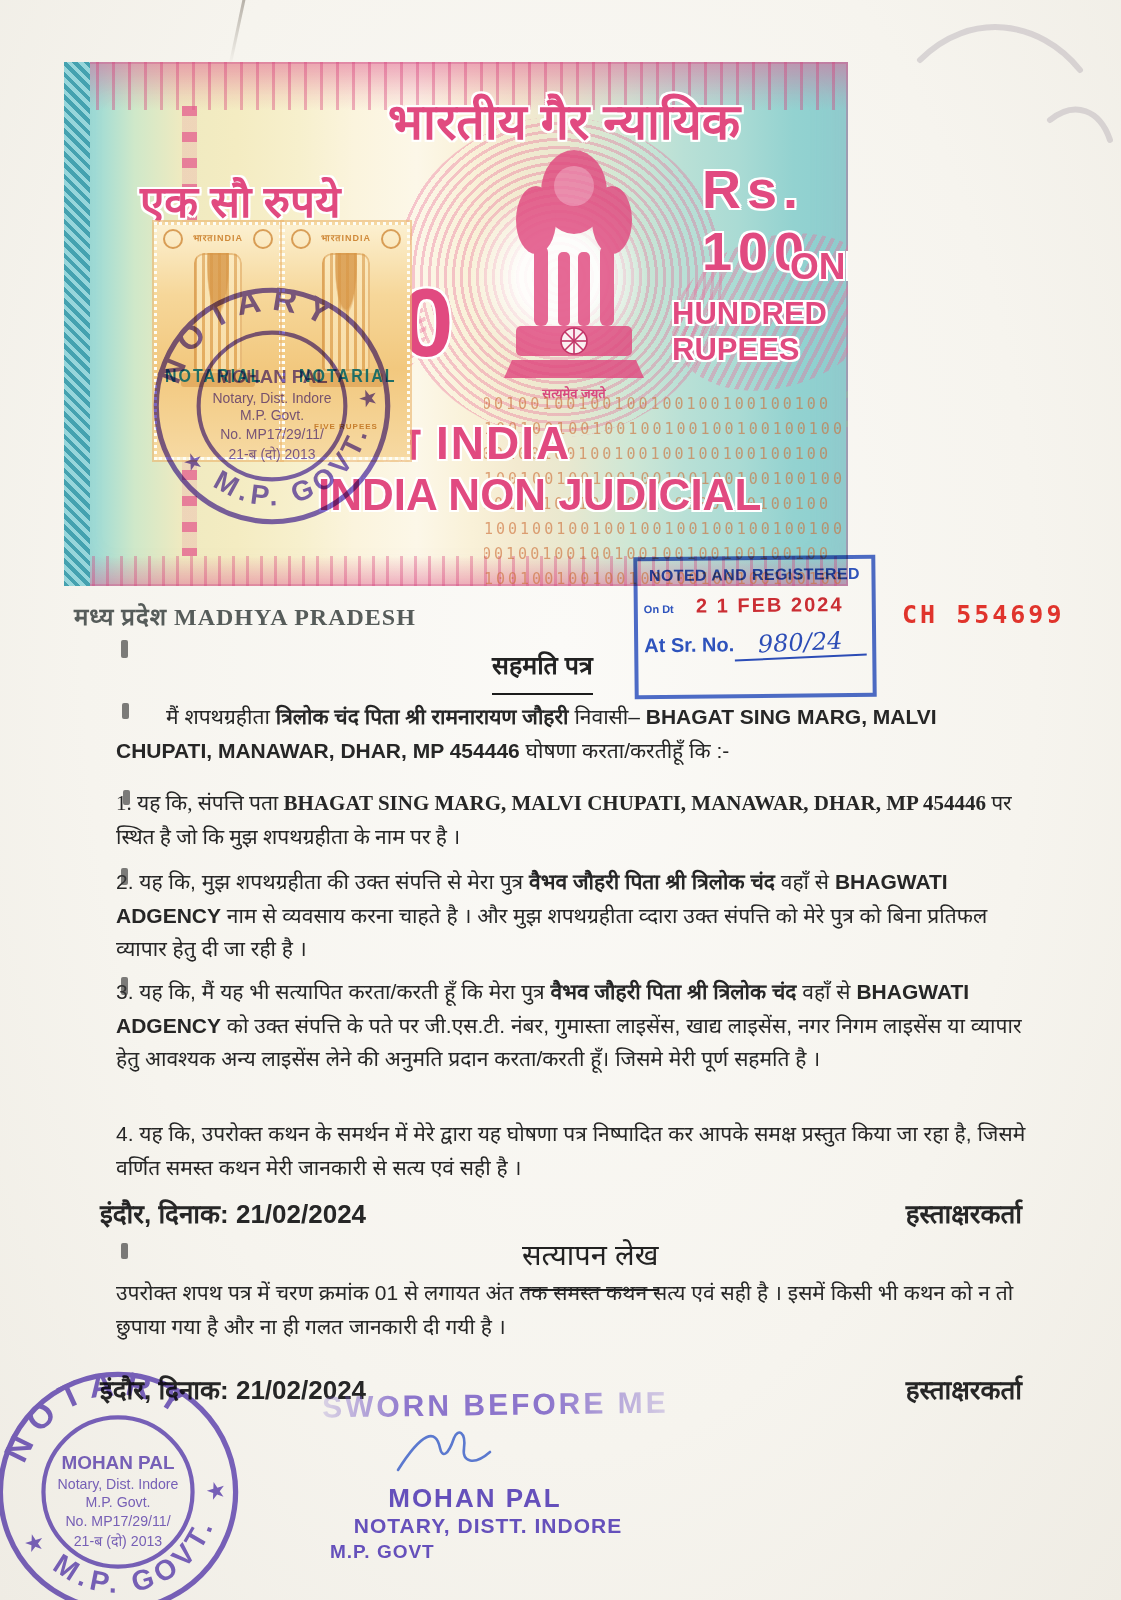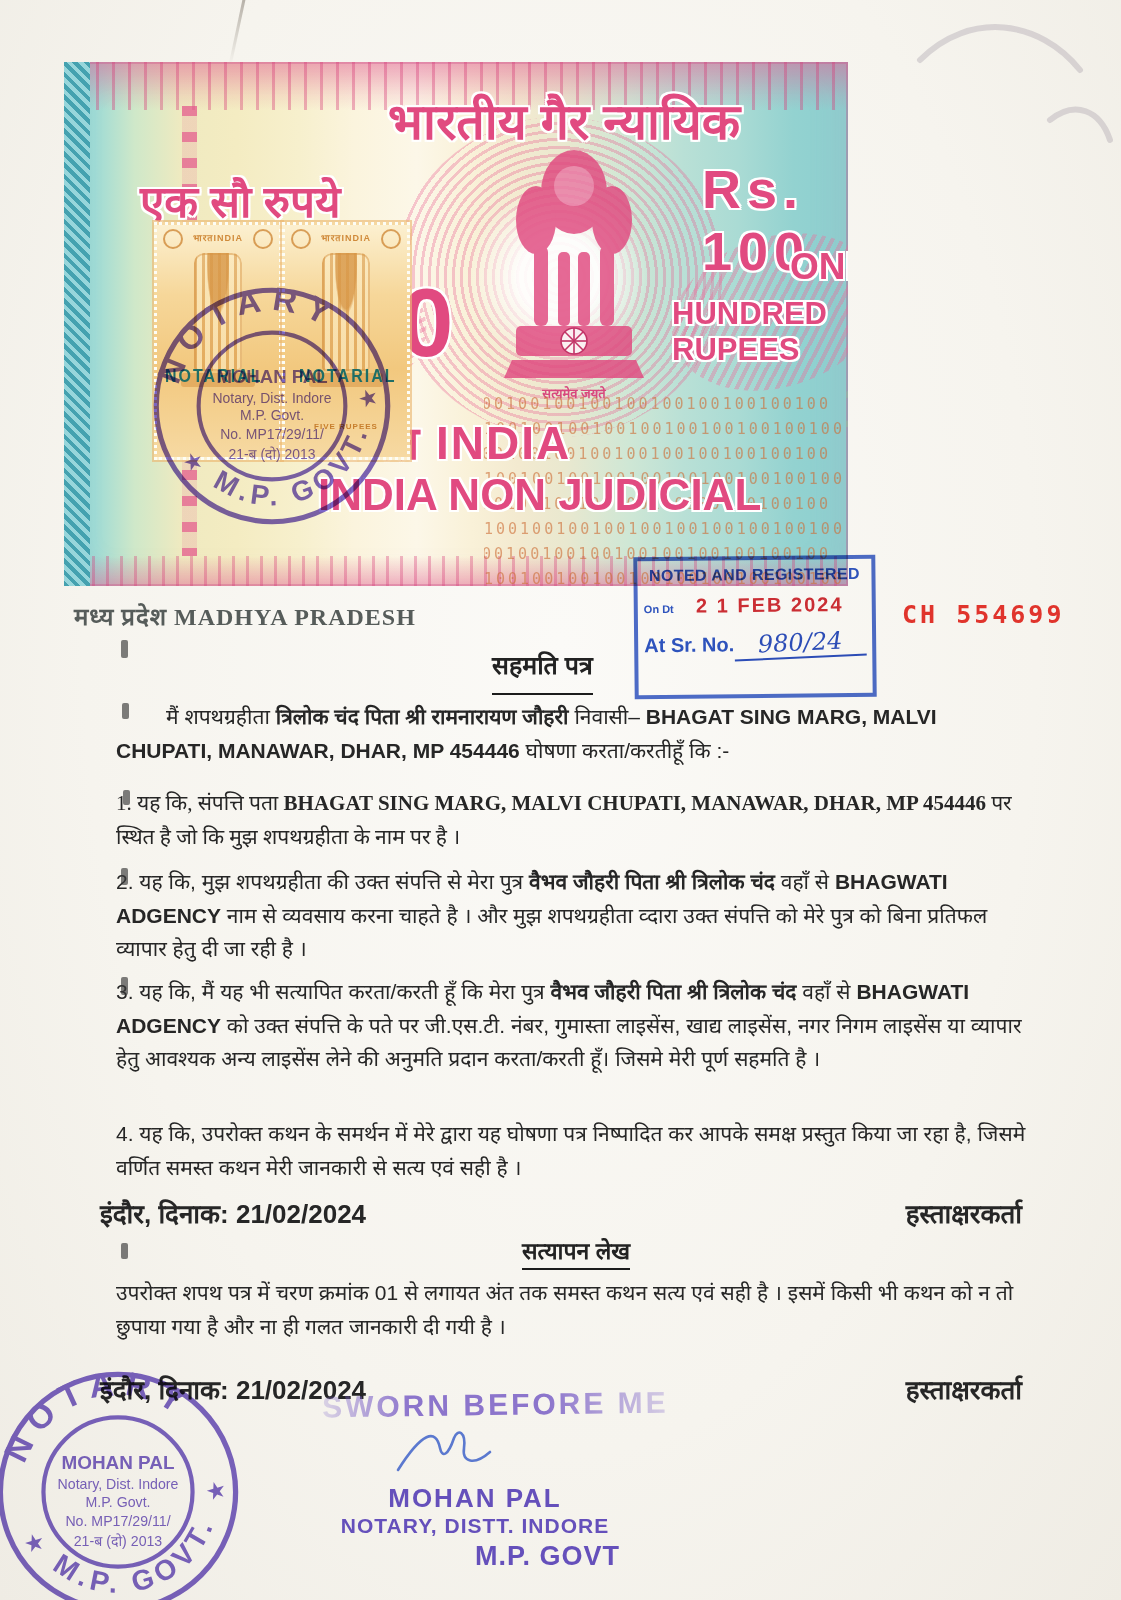--- a/index.html
+++ b/index.html
@@ -86,33 +86,33 @@
     font-weight:bold;font-size:24px;color:#565c5a;letter-spacing:1px;}
   .serial{position:absolute;left:902px;top:600px;font-family:"DejaVu Sans Mono",monospace;
     font-size:25px;font-weight:bold;color:#e0342c;letter-spacing:3px;}
   .doc-title{position:absolute;left:492px;top:647px;font-size:25px;font-weight:bold;
     border-bottom:2.5px solid #1c1c1c;padding-bottom:12px;}
   .para{position:absolute;left:84px;width:922px;font-size:21px;line-height:33.5px;color:#262626;margin-left:32px;}
   .para .b{font-weight:700;}
   .indent{text-indent:50px;}
   .row{position:absolute;left:100px;width:922px;display:flex;justify-content:space-between;
     font-size:26px;font-weight:bold;color:#262626;}
-  .ver-title{position:absolute;left:522px;top:1234px;font-size:23px;font-weight:bold;
-    border-bottom:2.5px solid #1c1c1c;padding-bottom:2px;}
+  .ver-title{position:absolute;left:522px;top:1234px;font-size:29px;font-weight:normal;
+    border-bottom:2.5px solid #1c1c1c;padding-bottom:16px;}
   
   .sworn{position:absolute;left:322px;top:1388px;font-size:30px;font-weight:bold;color:#7a5fc6;
     letter-spacing:3px;opacity:.85;transform:rotate(-.8deg);
     -webkit-mask-image:linear-gradient(90deg,rgba(0,0,0,.25),#000 25%,#000 65%,rgba(0,0,0,.3));
             mask-image:linear-gradient(90deg,rgba(0,0,0,.25),#000 25%,#000 65%,rgba(0,0,0,.3));}
   .not-name{position:absolute;left:330px;top:1483px;width:290px;text-align:center;
     font-size:26px;font-weight:bold;color:#6550bb;letter-spacing:2px;}
-  .not-title{position:absolute;left:295px;top:1514px;width:360px;text-align:center;
+  .not-title{position:absolute;left:308px;top:1514px;width:360px;text-align:center;
     font-size:21px;font-weight:bold;color:#6550bb;letter-spacing:1px;}
-  .not-govt{position:absolute;left:330px;top:1541px;width:290px;text-align:right;
-    font-size:27px;font-weight:bold;color:#6550bb;letter-spacing:1px;}
+  .not-govt{position:absolute;left:330px;top:1541px;width:290px;text-align:left;
+    font-size:19px;font-weight:bold;color:#6550bb;letter-spacing:1px;}
   .smudge{position:absolute;width:7px;background:#3a3a3a;opacity:.65;border-radius:2px;filter:blur(.6px);}
   .crease{position:absolute;left:236px;top:-6px;width:3px;height:72px;
     background:linear-gradient(180deg,#b2aca3,rgba(178,172,163,0));transform:rotate(12deg);}
 </style>
 </head>
 <body>
 
 <div id="page">
 
   <div class="paper">

